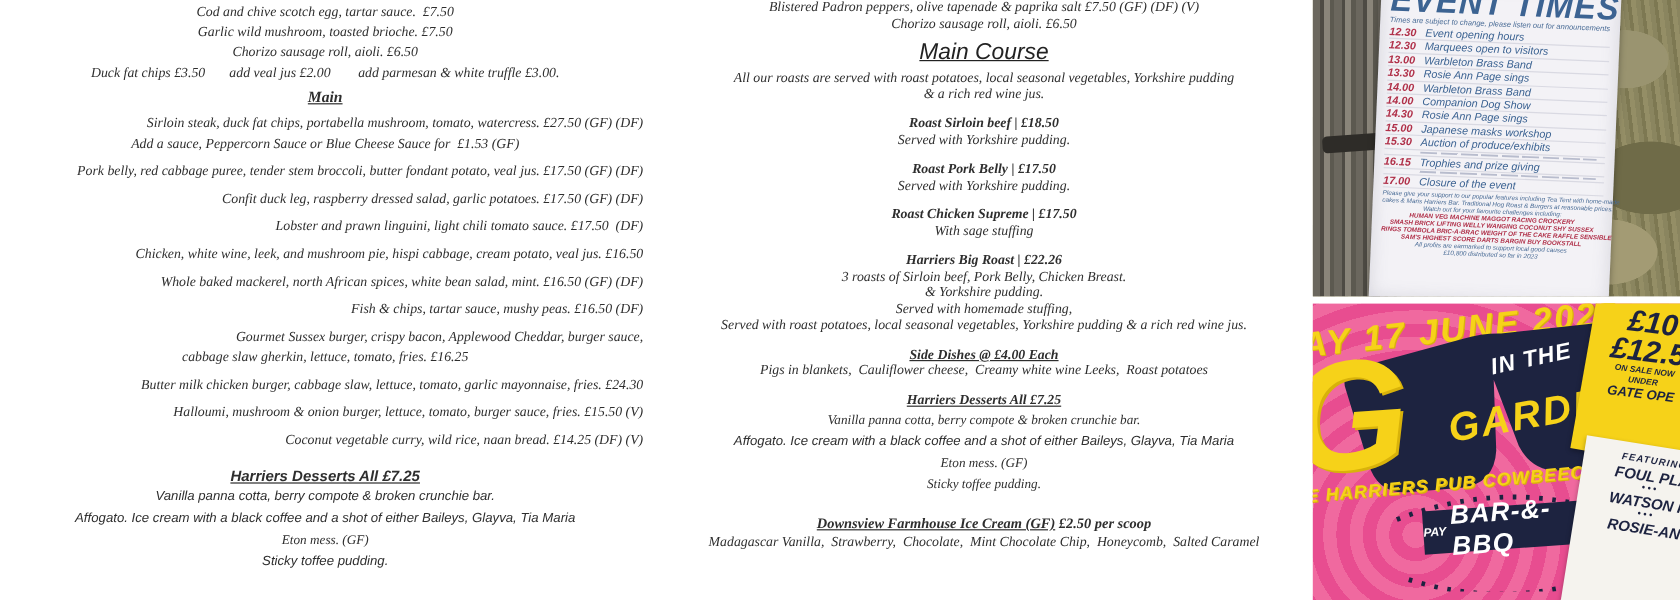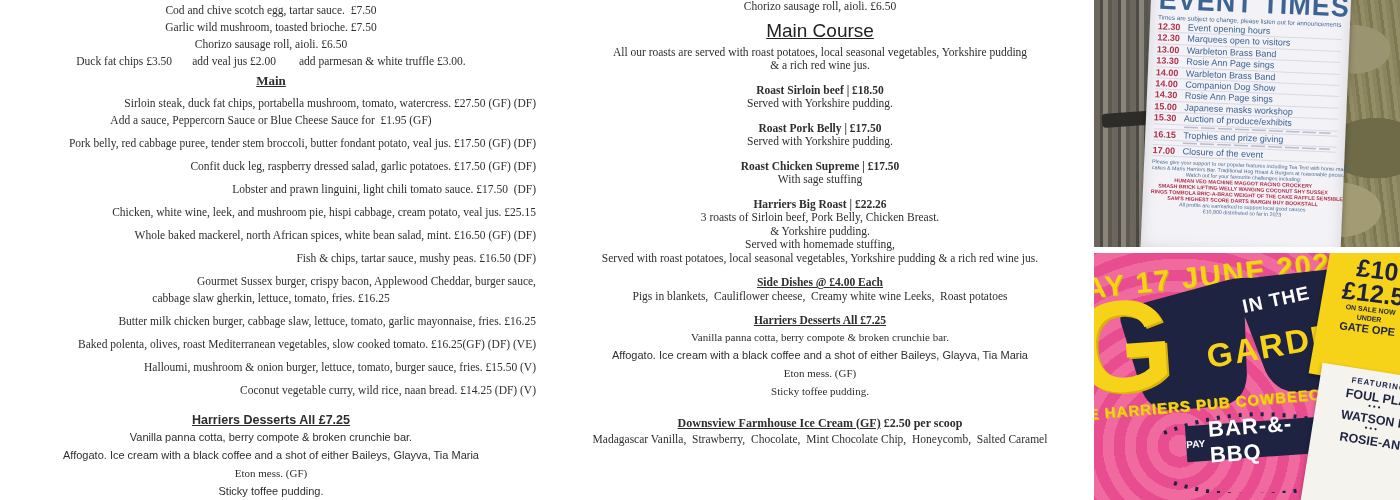--- a/index.html
+++ b/index.html
@@ -1,17 +1,17 @@
 <!DOCTYPE html>
 <html><head>
 <meta charset="utf-8">
 <style>
   html,body{margin:0;padding:0;background:#fff;}
   .canvas{position:relative;width:1400px;height:500px;background:#ffffff;overflow:hidden;
-          font-family:"Liberation Serif",serif;color:#2e2e2e;}
+          font-family:"Liberation Serif",serif;color:#2e2e2e;font-style:italic;}
 
   
   .menucol{position:absolute;top:0;text-align:center;}
   .menucol div{white-space:pre-wrap;}
   .col-left{left:6px;width:530px;padding-top:2px;}
   .col-center{left:558px;width:524px;}
 
   .l-line{font-size:11.5px;line-height:17px;}
   .mt{margin-top:6px;text-align:right;}
   .h-main{font-size:13px;font-weight:bold;text-decoration:underline;line-height:16px;margin-top:3px;}
@@ -101,41 +101,41 @@
 
 <div class="canvas">
 
   <section class="menucol col-left">
     <div class="l-line">Cod and chive scotch egg, tartar sauce.  £7.50</div>
     <div class="l-line">Garlic wild mushroom, toasted brioche. £7.50</div>
     <div class="l-line">Chorizo sausage roll, aioli. £6.50</div>
     <div class="l-line">Duck fat chips £3.50       add veal jus £2.00        add parmesan &amp; white truffle £3.00.</div>
     <div class="h-main">Main</div>
     <div class="l-line mt">Sirloin steak, duck fat chips, portabella mushroom, tomato, watercress. £27.50 (GF) (DF)</div>
-    <div class="l-line">Add a sauce, Peppercorn Sauce or Blue Cheese Sauce for  £1.95 (GF)</div>
+    <div class="l-line">Add a sauce, Peppercorn Sauce or Blue Cheese Sauce for  £1.53 (GF)</div>
     <div class="l-line mt">Pork belly, red cabbage puree, tender stem broccoli, butter fondant potato, veal jus. £17.50 (GF) (DF)</div>
     <div class="l-line mt">Confit duck leg, raspberry dressed salad, garlic potatoes. £17.50 (GF) (DF)</div>
     <div class="l-line mt">Lobster and prawn linguini, light chili tomato sauce. £17.50  (DF)</div>
-    <div class="l-line mt">Chicken, white wine, leek, and mushroom pie, hispi cabbage, cream potato, veal jus. £25.15</div>
+    <div class="l-line mt">Chicken, white wine, leek, and mushroom pie, hispi cabbage, cream potato, veal jus. £16.50</div>
     <div class="l-line mt">Whole baked mackerel, north African spices, white bean salad, mint. £16.50 (GF) (DF)</div>
     <div class="l-line mt">Fish &amp; chips, tartar sauce, mushy peas. £16.50 (DF)</div>
     <div class="l-line mt">Gourmet Sussex burger, crispy bacon, Applewood Cheddar, burger sauce,</div>
     <div class="l-line">cabbage slaw gherkin, lettuce, tomato, fries. £16.25</div>
-    <div class="l-line mt">Butter milk chicken burger, cabbage slaw, lettuce, tomato, garlic mayonnaise, fries. £16.25</div>
-    <div class="l-line mt">Baked polenta, olives, roast Mediterranean vegetables, slow cooked tomato. £16.25(GF) (DF) (VE)</div>
+    <div class="l-line mt">Butter milk chicken burger, cabbage slaw, lettuce, tomato, garlic mayonnaise, fries. £24.30</div>
     <div class="l-line mt">Halloumi, mushroom &amp; onion burger, lettuce, tomato, burger sauce, fries. £15.50 (V)</div>
     <div class="l-line mt">Coconut vegetable curry, wild rice, naan bread. £14.25 (DF) (V)</div>
     <div class="l-dessert-h">Harriers Desserts All £7.25</div>
     <div class="l-dessert sans">Vanilla panna cotta, berry compote &amp; broken crunchie bar.</div>
     <div class="l-dessert sans">Affogato. Ice cream with a black coffee and a shot of either Baileys, Glayva, Tia Maria</div>
     <div class="l-dessert serif">Eton mess. (GF)</div>
     <div class="l-dessert sans">Sticky toffee pudding.</div>
   </section>
 
   <section class="menucol col-center">
+    <div class="c-line">Blistered Padron peppers, olive tapenade &amp; paprika salt £7.50 (GF) (DF) (V)</div>
     <div class="c-line">Chorizo sausage roll, aioli. £6.50</div>
     <div class="h-course">Main Course</div>
     <div class="c-line">All our roasts are served with roast potatoes, local seasonal vegetables, Yorkshire pudding</div>
     <div class="c-line">&amp; a rich red wine jus.</div>
 
     <div class="c-line bold group">Roast Sirloin beef | £18.50</div>
     <div class="c-line">Served with Yorkshire pudding.</div>
     <div class="c-line bold group">Roast Pork Belly | £17.50</div>
     <div class="c-line">Served with Yorkshire pudding.</div>
     <div class="c-line bold group">Roast Chicken Supreme | £17.50</div>

